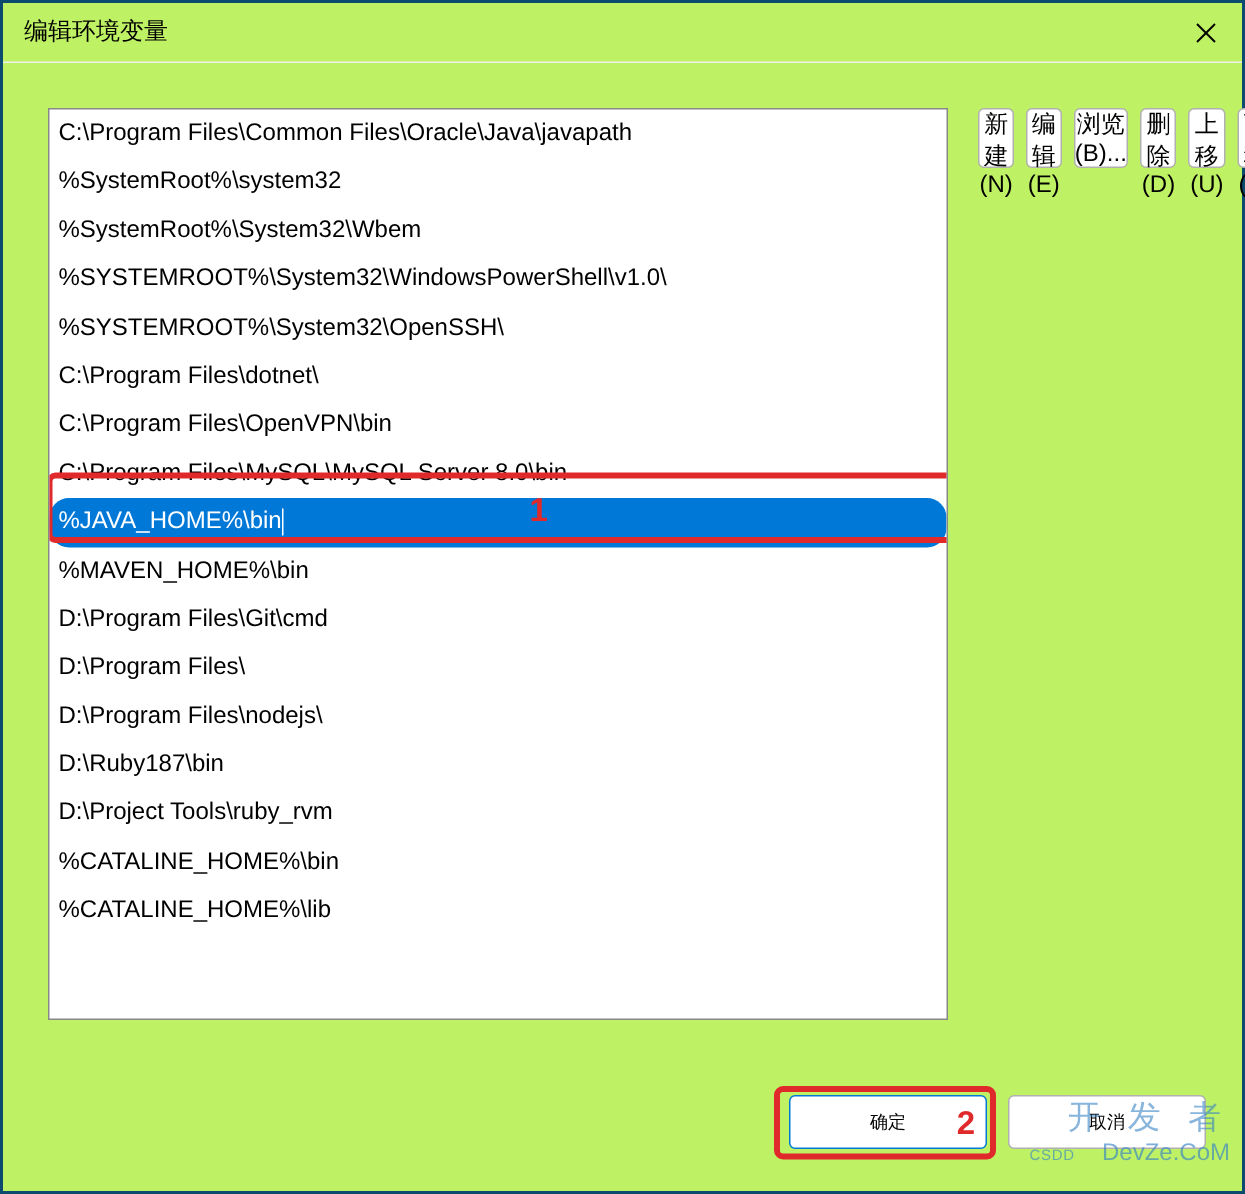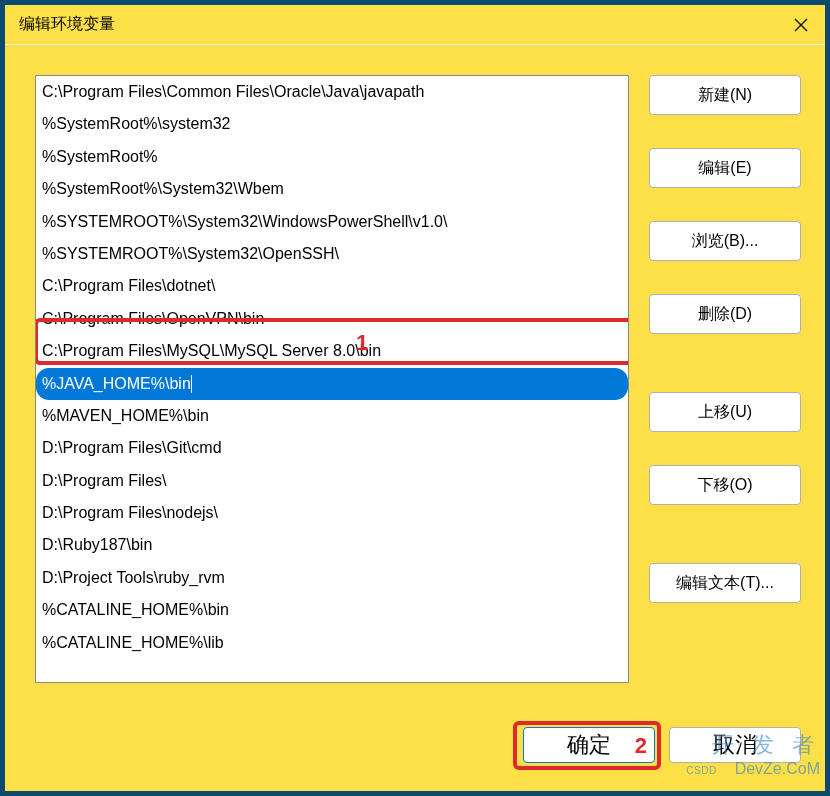--- a/index.html
+++ b/index.html
@@ -12,24 +12,24 @@
       font-size: 15px;
       background: #ffffff;
       width: 830px;
       height: 796px;
       overflow: hidden;
       position: relative;
     }
     .window {
       width: 100%;
       height: 100%;
-      border: 5px solid #0c4a6e;
+      border: 2px solid #0c4a6e;
       display: flex;
       flex-direction: column;
-      background: #fde047;
+      background: #bef264;
     }
     .titlebar {
       height: 40px;
       display: flex;
       align-items: center;
       justify-content: space-between;
       padding: 0 12px 0 14px;
       border-bottom: 1px solid #eeeeee;
     }
     .titlebar-title {
@@ -106,21 +106,21 @@
       color: #e0292b;
       pointer-events: none;
     }
     .anno-1 {
       left: 320px;
       top: 254px;
     }
     .buttons-column {
       width: 152px;
       display: flex;
-      flex-direction: column;
+      flex-direction: row;
       gap: 4px;
     }
     .btn {
       width: 100%;
       height: 40px;
       border: 1px solid #b0b0b0;
       background: #ffffff;
       font-size: 16px;
       font-family: inherit;
       cursor: pointer;
@@ -135,21 +135,21 @@
       justify-content: flex-end;
       padding: 0 24px 28px 0;
       gap: 14px;
       position: relative;
     }
     .footer-btn {
       width: 132px;
       height: 36px;
       border: 1px solid #b0b0b0;
       background: #ffffff;
-      font-size: 22px;
+      font-size: 12px;
       font-family: inherit;
       cursor: pointer;
       border-radius: 4px;
       color: #000;
     }
     .footer-btn.primary {
       border: 1.5px solid #0078d7;
     }
     .highlight-2 {
       position: absolute;
@@ -215,21 +215,20 @@
           <line x1="13" y1="1" x2="1" y2="13" stroke="#000" stroke-width="1.3"></line>
         </svg>
     </div>
   </div>
 
   <div class="content">
     <div class="list-container" id="list-container">
 
       <div class="list-item">C:\Program Files\Common Files\Oracle\Java\javapath</div>
         <div class="list-item">%SystemRoot%\system32</div>
-        <div class="list-item">%SystemRoot%</div>
         <div class="list-item">%SystemRoot%\System32\Wbem</div>
         <div class="list-item">%SYSTEMROOT%\System32\WindowsPowerShell\v1.0\</div>
         <div class="list-item">%SYSTEMROOT%\System32\OpenSSH\</div>
         <div class="list-item">C:\Program Files\dotnet\</div>
         <div class="list-item">C:\Program Files\OpenVPN\bin</div>
         <div class="list-item">C:\Program Files\MySQL\MySQL Server 8.0\bin</div>
         <div class="list-item selected"><span class="selected-text">%JAVA_HOME%\bin</span><span class="text-cursor"></span></div>
         <div class="list-item">%MAVEN_HOME%\bin</div>
         <div class="list-item">D:\Program Files\Git\cmd</div>
         <div class="list-item">D:\Program Files\</div>

